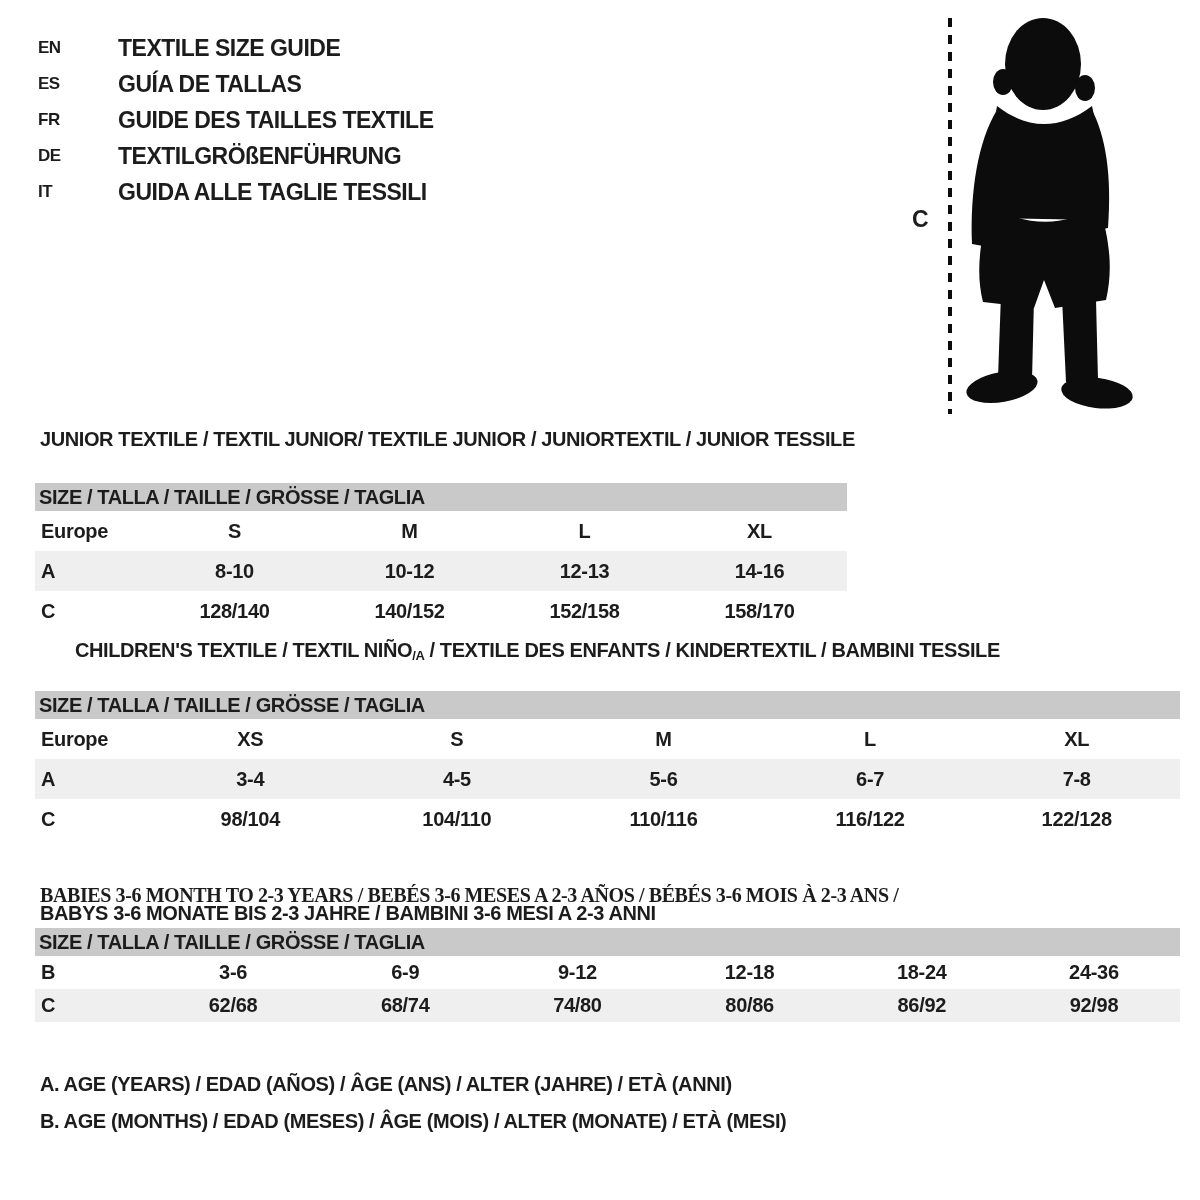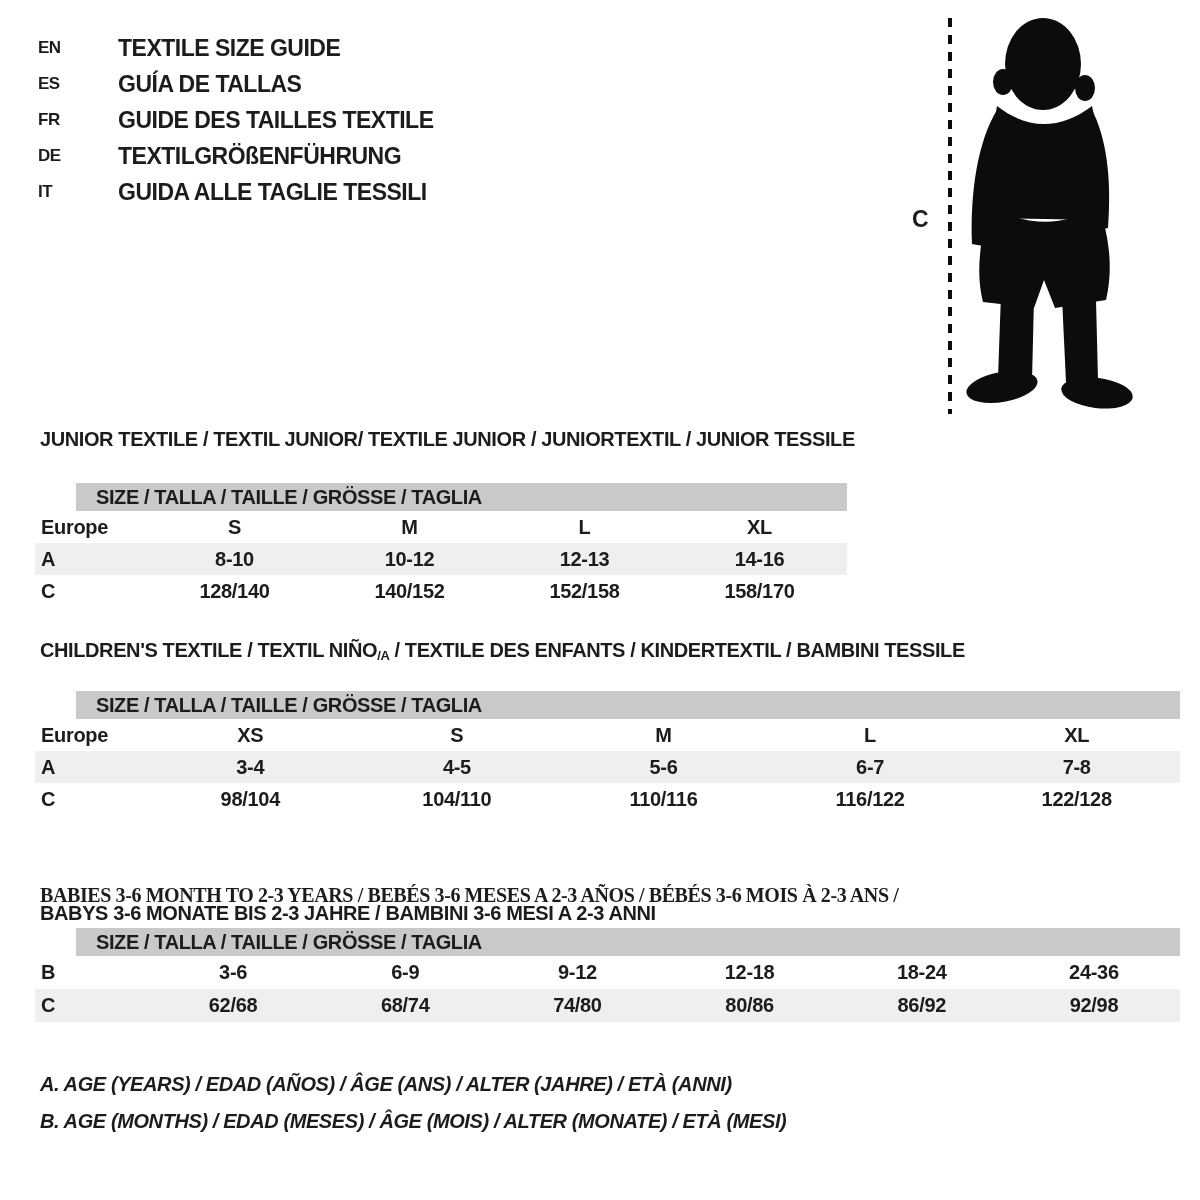--- a/index.html
+++ b/index.html
@@ -27,33 +27,32 @@
   
   .tbl-title { position:absolute; left:40px; font-size:20px; letter-spacing:-0.4px; white-space:nowrap; }
   .tbl-title .sub { font-size:13px; position:relative; top:3px; }
   .tbl { position:absolute; left:35px; }
   .t1 { top:483px; width:812px; }
   .t2 { top:691px; width:1145px; }
   .t3 { top:928px; width:1145px; }
   .size-bar {
     height:28px; background:#c9c9c9;
     display:flex; align-items:center;
-    padding-left:20px; font-size:20px; letter-spacing:-0.4px;
+    padding-left:4px; font-size:20px; letter-spacing:-0.4px;
     white-space:nowrap;
-    margin-left:41px;
   }
-  .trow { display:flex; align-items:center; height:32px; font-size:20px; letter-spacing:-0.3px; }
+  .trow { display:flex; align-items:center; height:40px; font-size:20px; letter-spacing:-0.3px; }
   .t3 .trow { height:33px; }
   .trow.shaded { background:#efefef; }
   .tlabel { flex:0 0 112px; padding-left:6px; }
   .tcell { flex:1 1 0; text-align:center; }
 
   
   .legend { position:absolute; left:40px; top:1066px; }
-  .legend-line { height:37px; display:flex; align-items:center; font-size:20px; letter-spacing:-0.4px; white-space:nowrap;font-style:italic; }
+  .legend-line { height:37px; display:flex; align-items:center; font-size:20px; letter-spacing:-0.4px; white-space:nowrap; }
 </style>
 </head>
 <body>
 
 <section class="lang-block">
   <div class="lang-row">
     <span class="lang-code">EN</span>
     <span class="lang-label">TEXTILE SIZE GUIDE</span>
   </div>
   <div class="lang-row">
@@ -113,21 +112,21 @@
   </div>
   <div class="trow">
     <span class="tlabel">C</span>
     <span class="tcell">128/140</span>
     <span class="tcell">140/152</span>
     <span class="tcell">152/158</span>
     <span class="tcell">158/170</span>
   </div>
 </section>
 
-<h2 class="tbl-title" style="top:639px;">
+<h2 class="tbl-title" style="top:639px;margin-left:35px;">
   <span>CHILDREN'S TEXTILE / TEXTIL NIÑO</span><span class="sub">/A</span><span> / TEXTILE DES ENFANTS / KINDERTEXTIL / BAMBINI TESSILE</span>
 </h2>
 <section class="tbl t2">
   <div class="size-bar">SIZE / TALLA / TAILLE / GRÖSSE / TAGLIA</div>
   <div class="trow">
     <span class="tlabel">Europe</span>
     <span class="tcell">XS</span>
     <span class="tcell">S</span>
     <span class="tcell">M</span>
     <span class="tcell">L</span>

